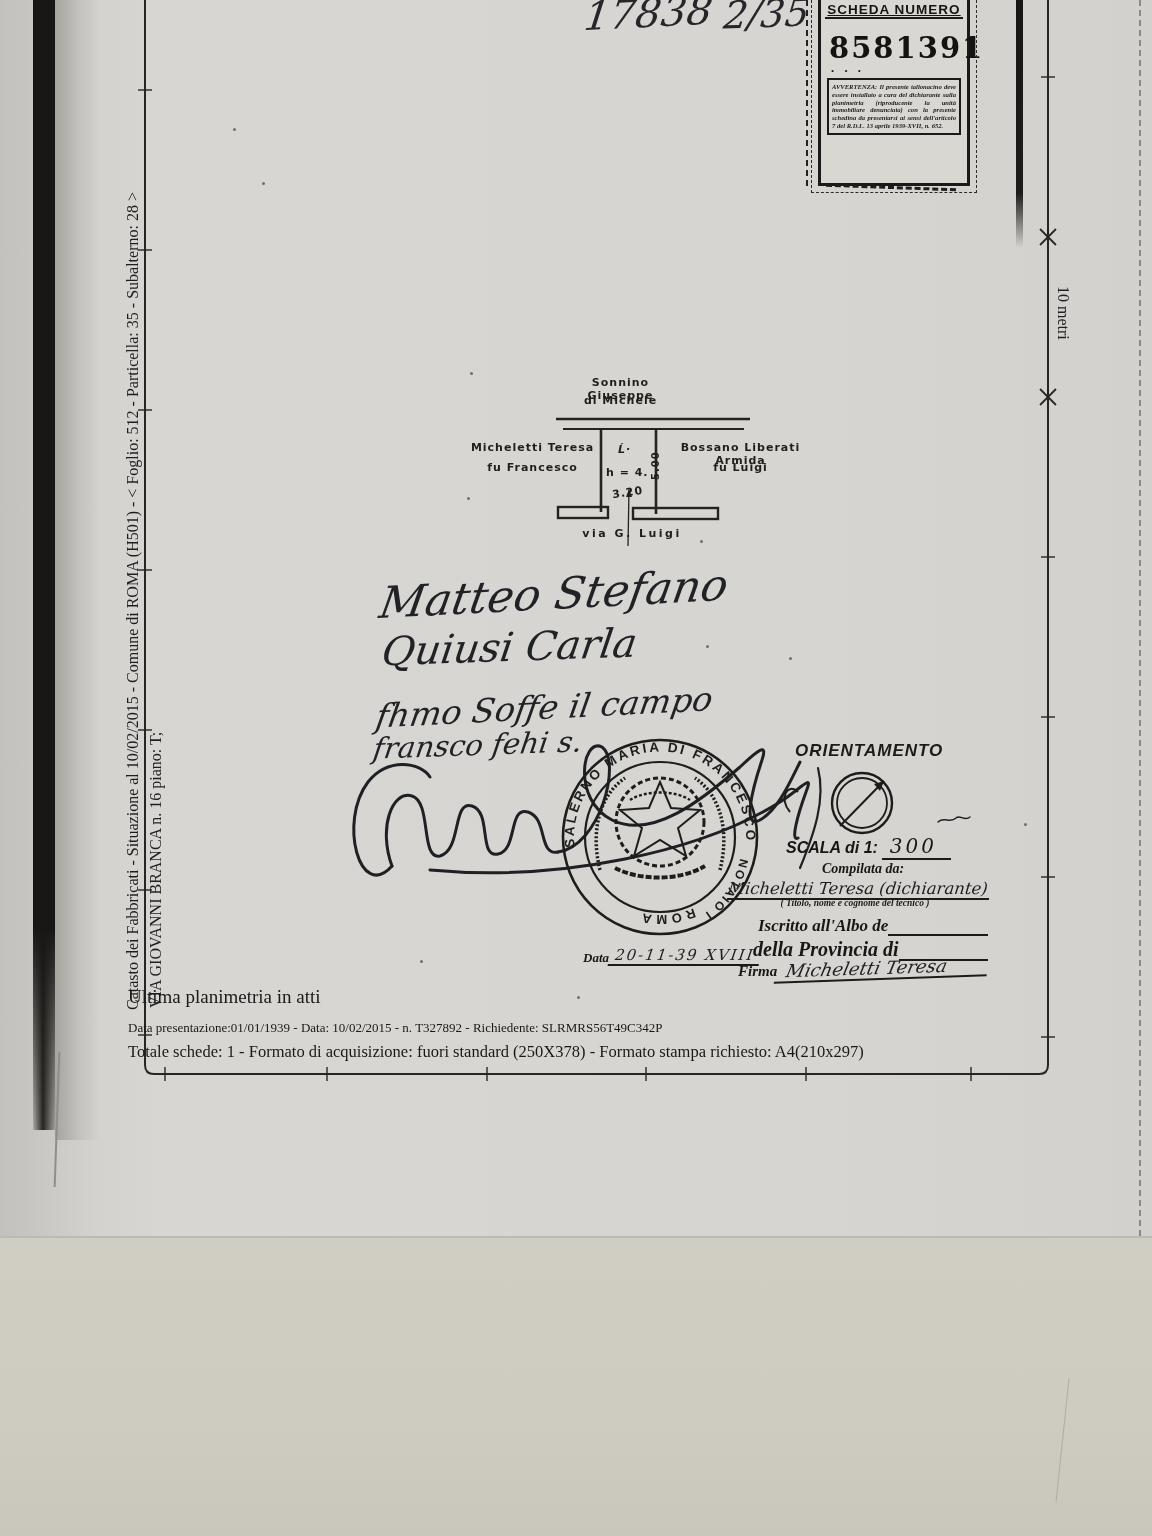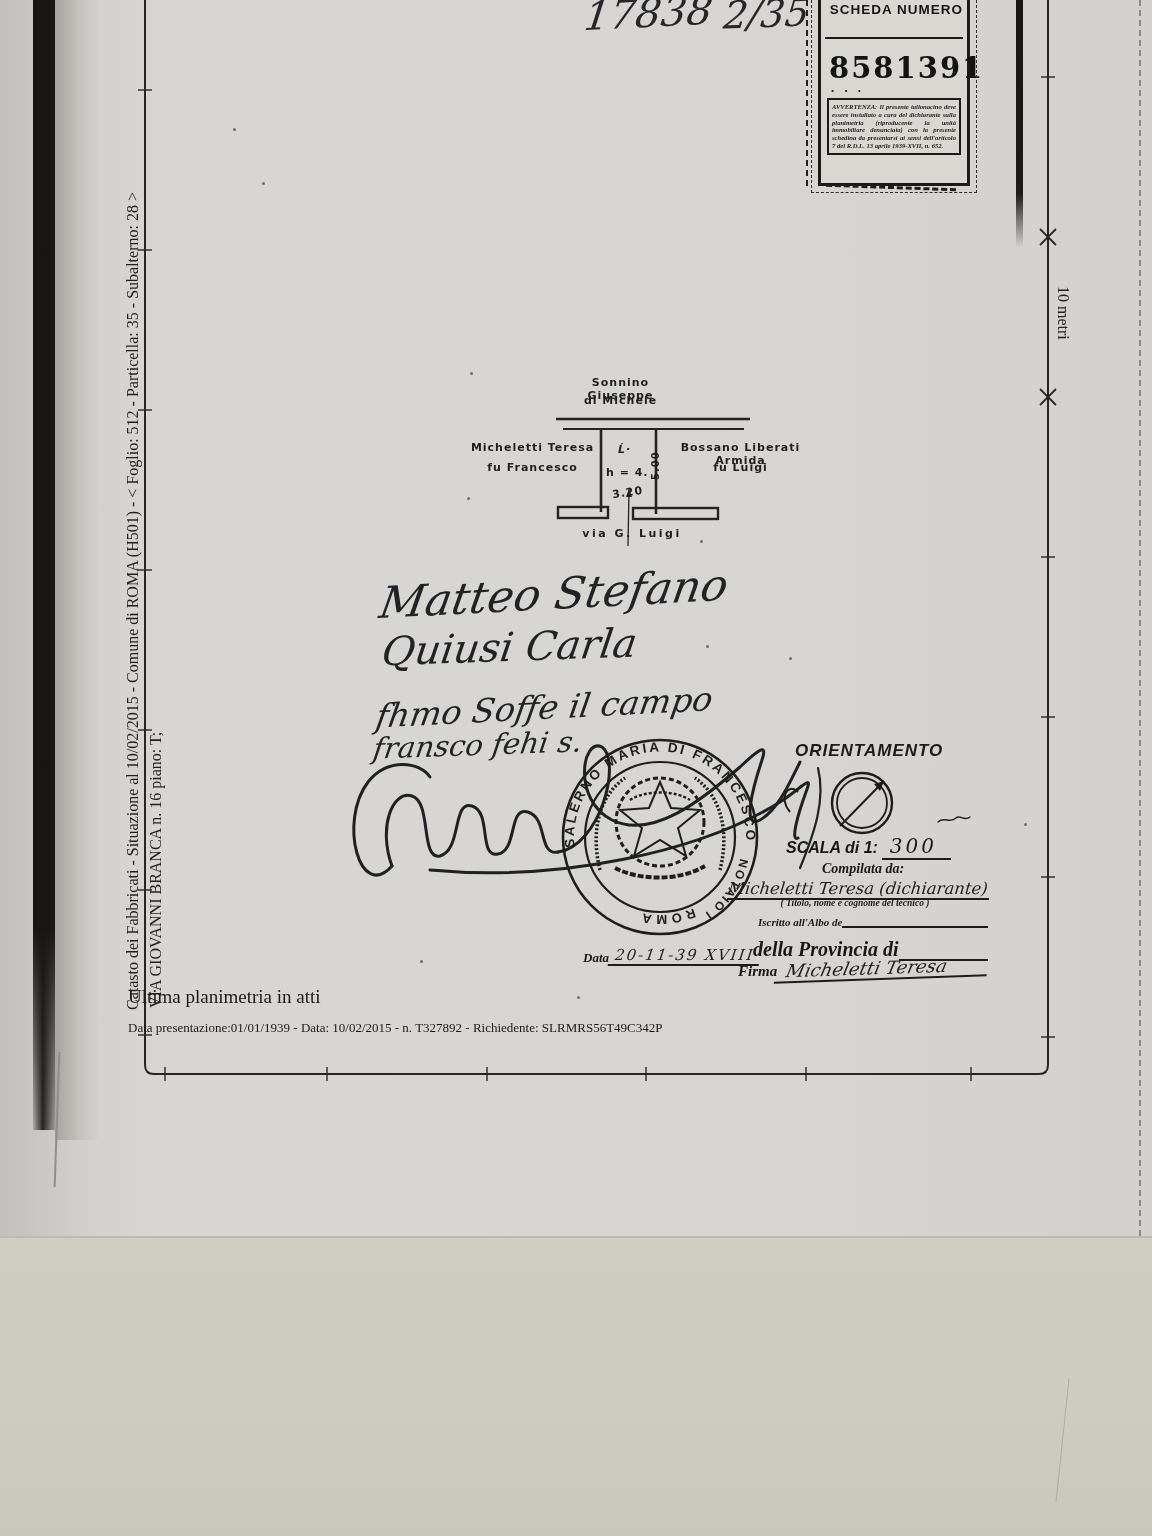--- a/index.html
+++ b/index.html
@@ -30,23 +30,23 @@
   
   .hand{color:#26262a;font-family:"DejaVu Serif",serif;font-style:italic;}
   .num-left{left:585px;top:-10px;font-size:40px;transform:skewX(-10deg) rotate(-3deg);}
   .num-right{left:724px;top:-8px;font-size:38px;transform:skewX(-8deg) rotate(-2deg);}
 
   
   .scheda{left:818px;top:-6px;width:146px;height:186px;background:#d8d7d2;
     border:3px solid #1a1a19;box-shadow:0 0 0 1px #d8d7d2,6px 2px 0 -1px rgba(26,26,25,.0);}
   .scheda:after{content:"";position:absolute;left:-10px;top:-2px;width:164px;height:196px;
     border:1px dashed #2a2a28;pointer-events:none;}
-  .scheda-title{margin:5px 4px 0 4px;text-align:right;font-family:"Liberation Sans",sans-serif;
+  .scheda-title{margin:5px 4px 0 4px;text-align:center;font-family:"Liberation Sans",sans-serif;
     font-weight:bold;font-size:13.5px;letter-spacing:1px;color:#151514;
-    border-bottom:2px solid #1a1a19;padding-bottom:20px;}
+    border-bottom:2px solid #1a1a19;padding-bottom:0;text-decoration:underline;}
   .scheda-number{margin:12px 6px 0 8px;font-family:"DejaVu Serif",serif;font-weight:bold;
     font-size:29px;letter-spacing:2px;color:#131312;}
   .scheda-dots{margin:1px 8px 0 10px;letter-spacing:4px;font-size:9px;color:#1a1a19;}
   .avvertenza{margin:2px 6px 0 6px;border:2px solid #1a1a19;padding:3px 3px;
     font-family:"Liberation Serif",serif;font-style:italic;font-weight:bold;
     font-size:6.6px;line-height:1.18;color:#1c1c1b;text-align:justify;}
   .scheda-frag{left:826px;top:186px;width:130px;height:0;border-top:3px dashed #1e1d1b;transform:rotate(2deg);}
 
   
   .rot-ccw{transform:rotate(-90deg);transform-origin:0 0;white-space:nowrap;}
@@ -85,21 +85,21 @@
   .scala .val{font-family:"DejaVu Serif",serif;font-style:italic;font-size:20px;
     border-bottom:2px solid #1b1b1a;padding:0 14px 0 8px;letter-spacing:3px;}
   .comp-title{left:822px;top:861px;font-style:italic;font-weight:bold;font-size:14px;color:#171716;}
   .comp-by{left:728px;top:879px;width:262px;border-bottom:2px solid #1b1b1a;
     font-family:"DejaVu Serif",serif;font-style:italic;font-size:16.5px;color:#1d1d20;
     transform:skewX(-6deg);white-space:nowrap;}
   .comp-sub{left:750px;top:898px;width:210px;text-align:center;font-style:italic;
     font-weight:bold;font-size:9.5px;color:#1b1b1a;}
   .fieldrow{display:flex;align-items:flex-end;font-style:italic;font-weight:bold;color:#171716;}
   .fieldrow .fill{flex:1;border-bottom:2px solid #1b1b1a;}
-  .row-albo{left:758px;top:916px;width:230px;font-size:11px;}
+  .row-albo{left:758px;top:916px;width:230px;font-size:17px;}
   .row-prov{left:753px;top:938px;width:235px;font-size:20px;}
   .row-data{left:583px;top:946px;width:160px;font-size:13px;}
   .row-firma{left:738px;top:957px;width:250px;font-size:15px;justify-content:space-between;}
   .hand-fill{font-family:"DejaVu Serif",serif;font-style:italic;font-weight:normal;
     border-bottom:2px solid #1b1b1a;color:#202024;white-space:nowrap;}
   .data-val{font-size:15px;letter-spacing:2px;padding:0 6px;transform:skewX(-8deg);}
   .firma-val{font-size:18px;padding:0 10px;transform:skewX(-14deg) rotate(-2deg);flex:1;}
 
   
   .footer1{left:128px;top:986px;font-size:19px;color:#191918;}
@@ -284,14 +284,15 @@
     <span>Data</span>
     <span class="hand-fill data-val">20-11-39 XVIII</span>
   </div>
   <div class="abs fieldrow row-firma">
     <span>Firma</span>
     <span class="hand-fill firma-val">Micheletti Teresa</span>
   </div>
 
   <div class="abs footer1">Ultima planimetria in atti</div>
   <div class="abs footer2">Data presentazione:01/01/1939 - Data: 10/02/2015 - n. T327892 - Richiedente: SLRMRS56T49C342P</div>
+  <div class="abs footer3">Totale schede: 1 - Formato di acquisizione: fuori standard (250X378) - Formato stampa richiesto: A4(210x297)</div>
 
 </div>
 
 </body></html>

